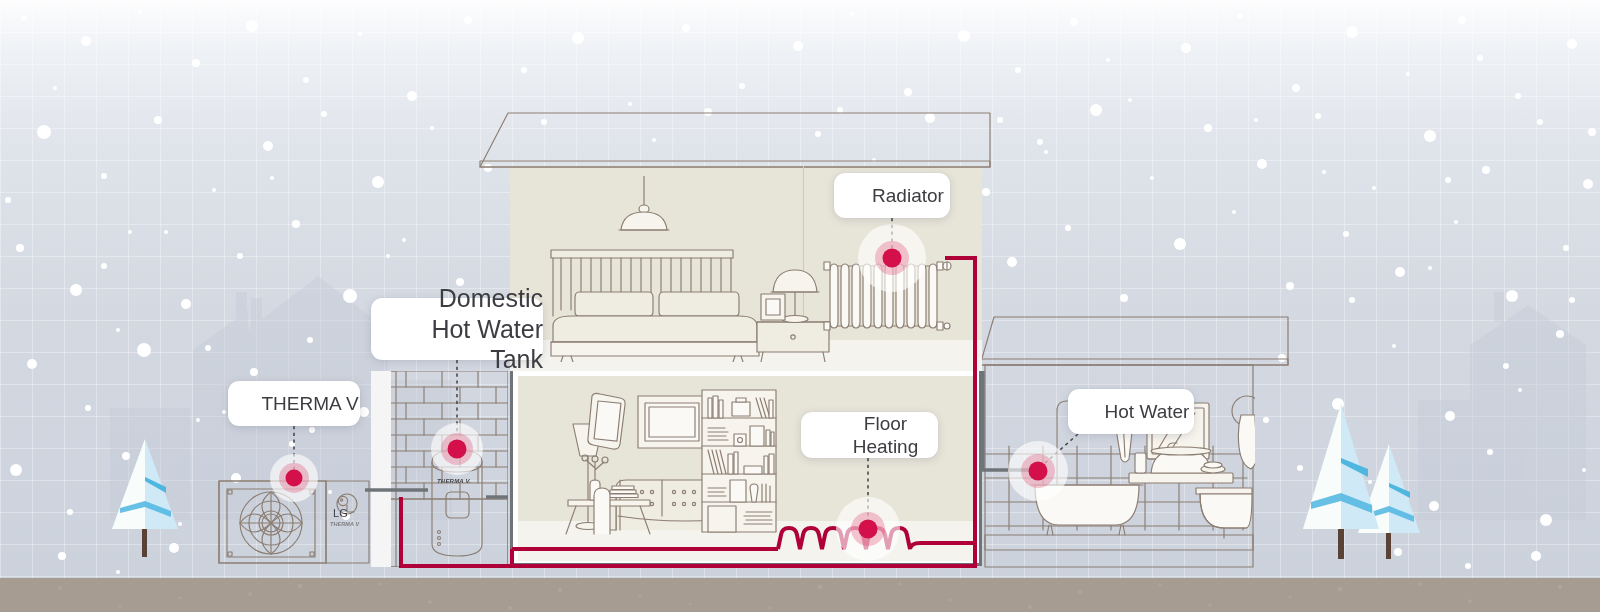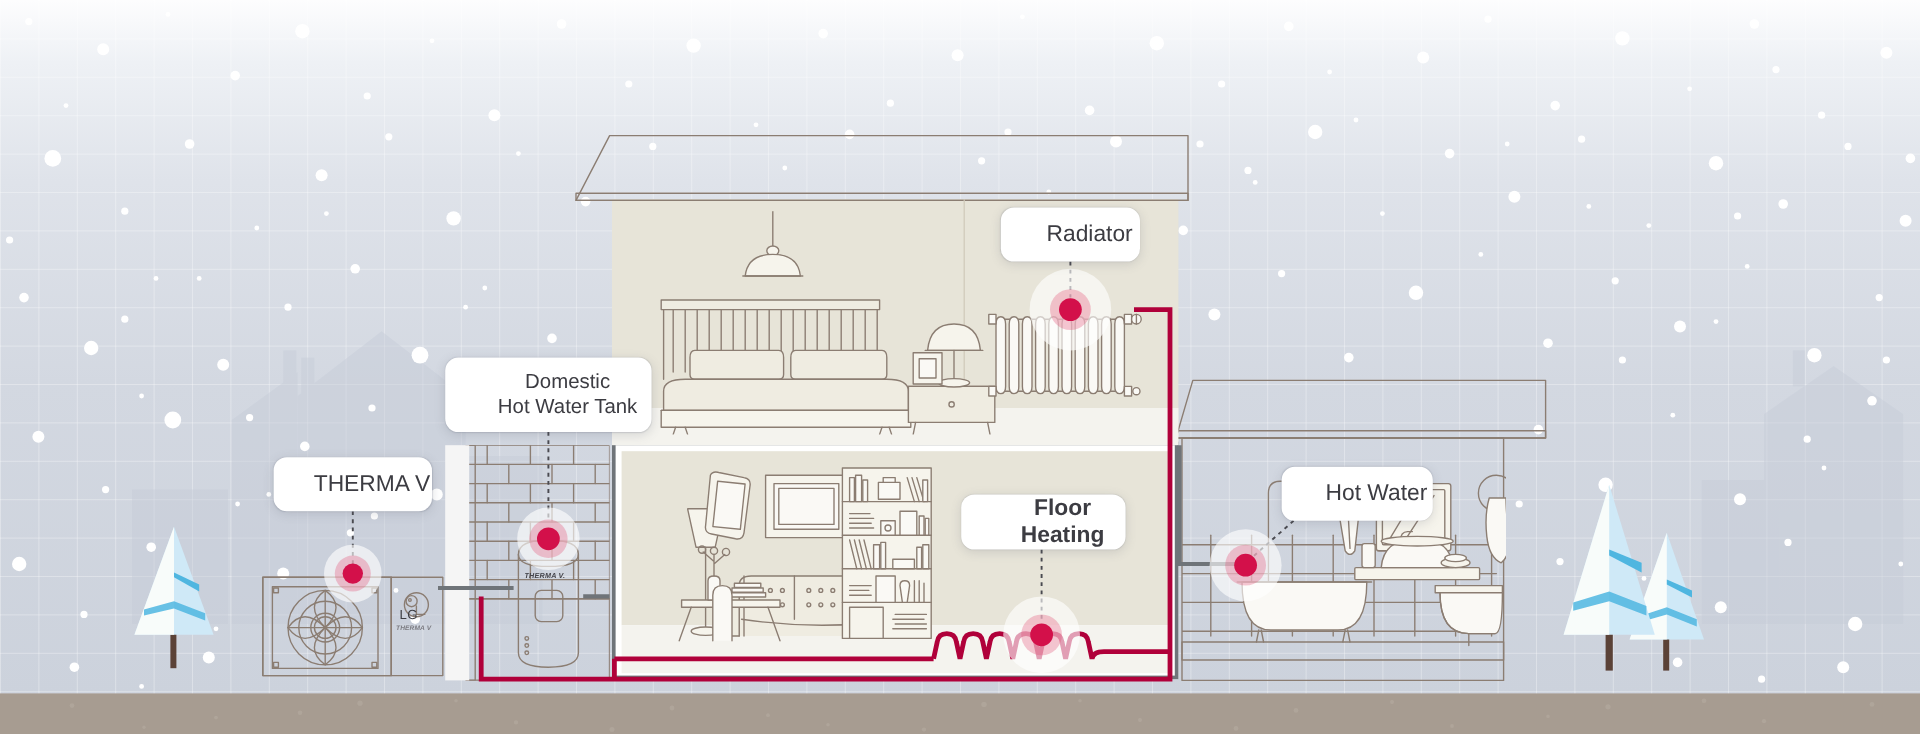--- a/index.html
+++ b/index.html
@@ -729,26 +729,26 @@
     </g>
     <g>
       <circle class="hs-halo" cx="1038" cy="471" r="30"></circle>
       <circle class="hs-ring" cx="1038" cy="471" r="17"></circle>
       <circle class="hs-dot" cx="1038" cy="471" r="9.5"></circle>
     </g>
   </svg>
 
   <div class="label" style="left:228px; top:381px; width:132px; height:45px; font-size:19px;">THERMA V</div>
 
-  <div class="label" style="left:371px; top:298px; width:172px; height:62px; font-size:17px;">Domestic
+  <div class="label" style="left:371px; top:298px; width:172px; height:62px; font-size:25px;text-align:right;">Domestic
 Hot Water Tank</div>
 
   <div class="label" style="left:834px; top:173px; width:116px; height:45px; font-size:19px;">Radiator</div>
 
-  <div class="label" style="left:801px; top:412px; width:137px; height:46px; font-size:19px;font-weight:bold;">Floor Heating</div>
+  <div class="label" style="left:801px; top:412px; width:137px; height:46px; font-size:19px;">Floor Heating</div>
 
   <div class="label" style="left:1068px; top:389px; width:126px; height:45px; font-size:19px;">Hot Water</div>
 
   <div class="ground-top"></div>
   <div class="ground">
     <svg viewBox="0 0 1600 34" style="width:1600px;height:34px;">
       <g fill="#b7ada2" opacity=".55">
         <circle cx="60" cy="10" r="2"></circle>
           <circle cx="180" cy="20" r="1.6"></circle>
           <circle cx="300" cy="8" r="2.2"></circle>

